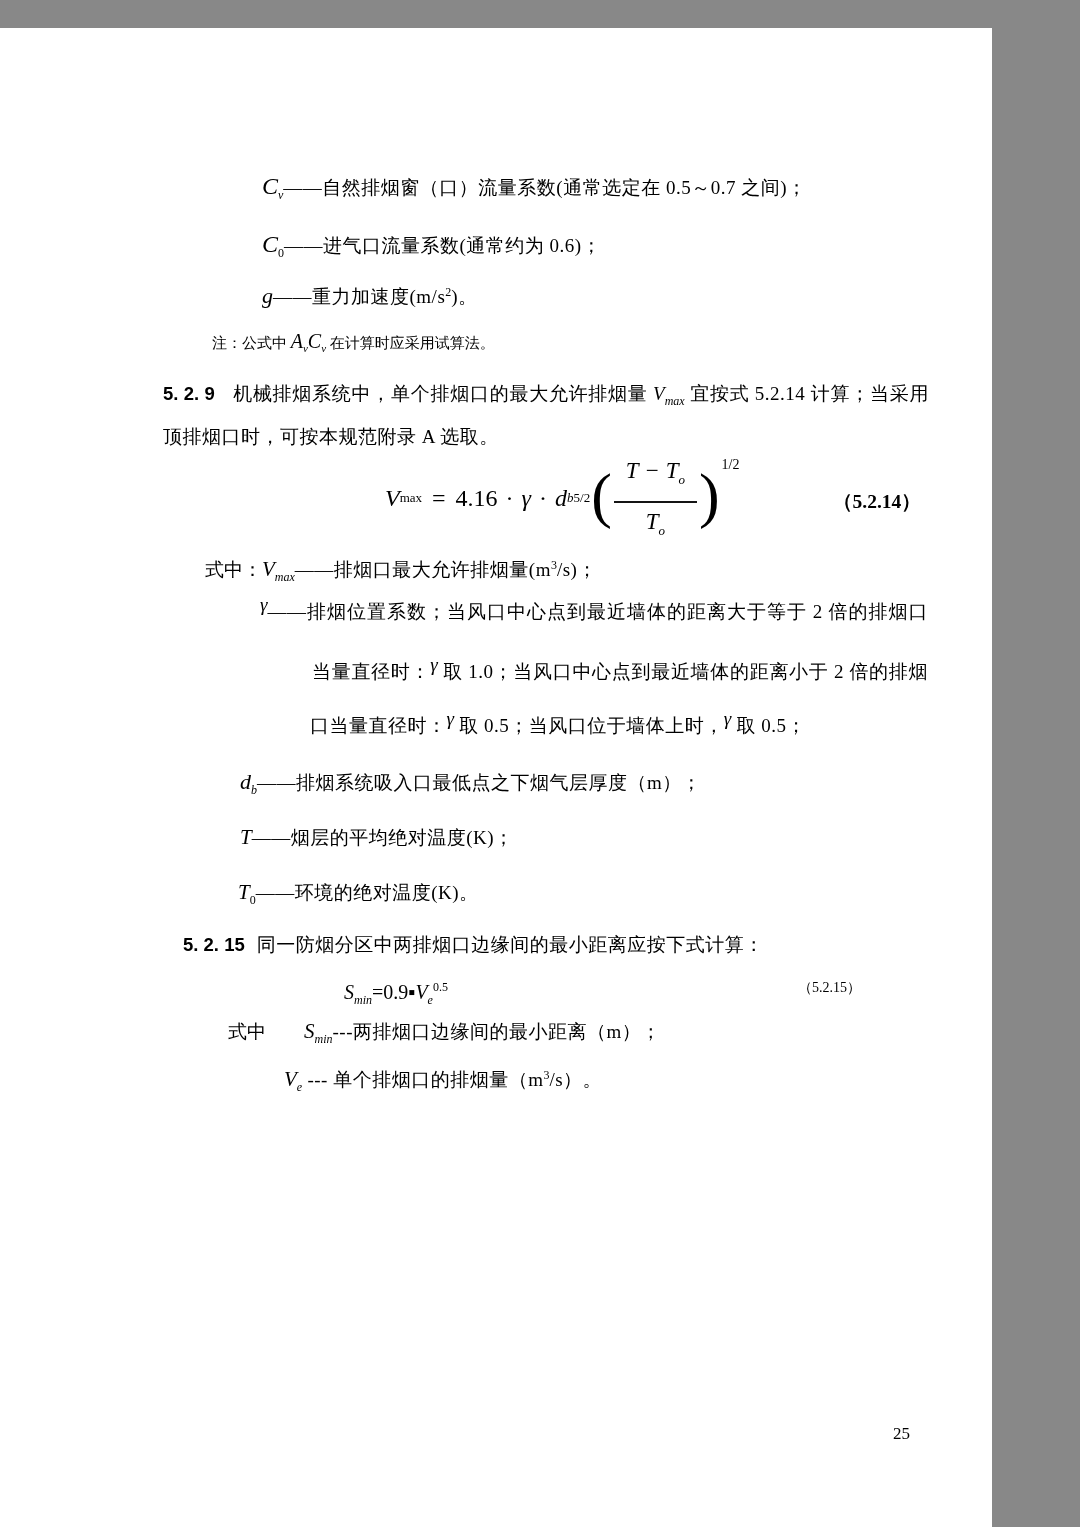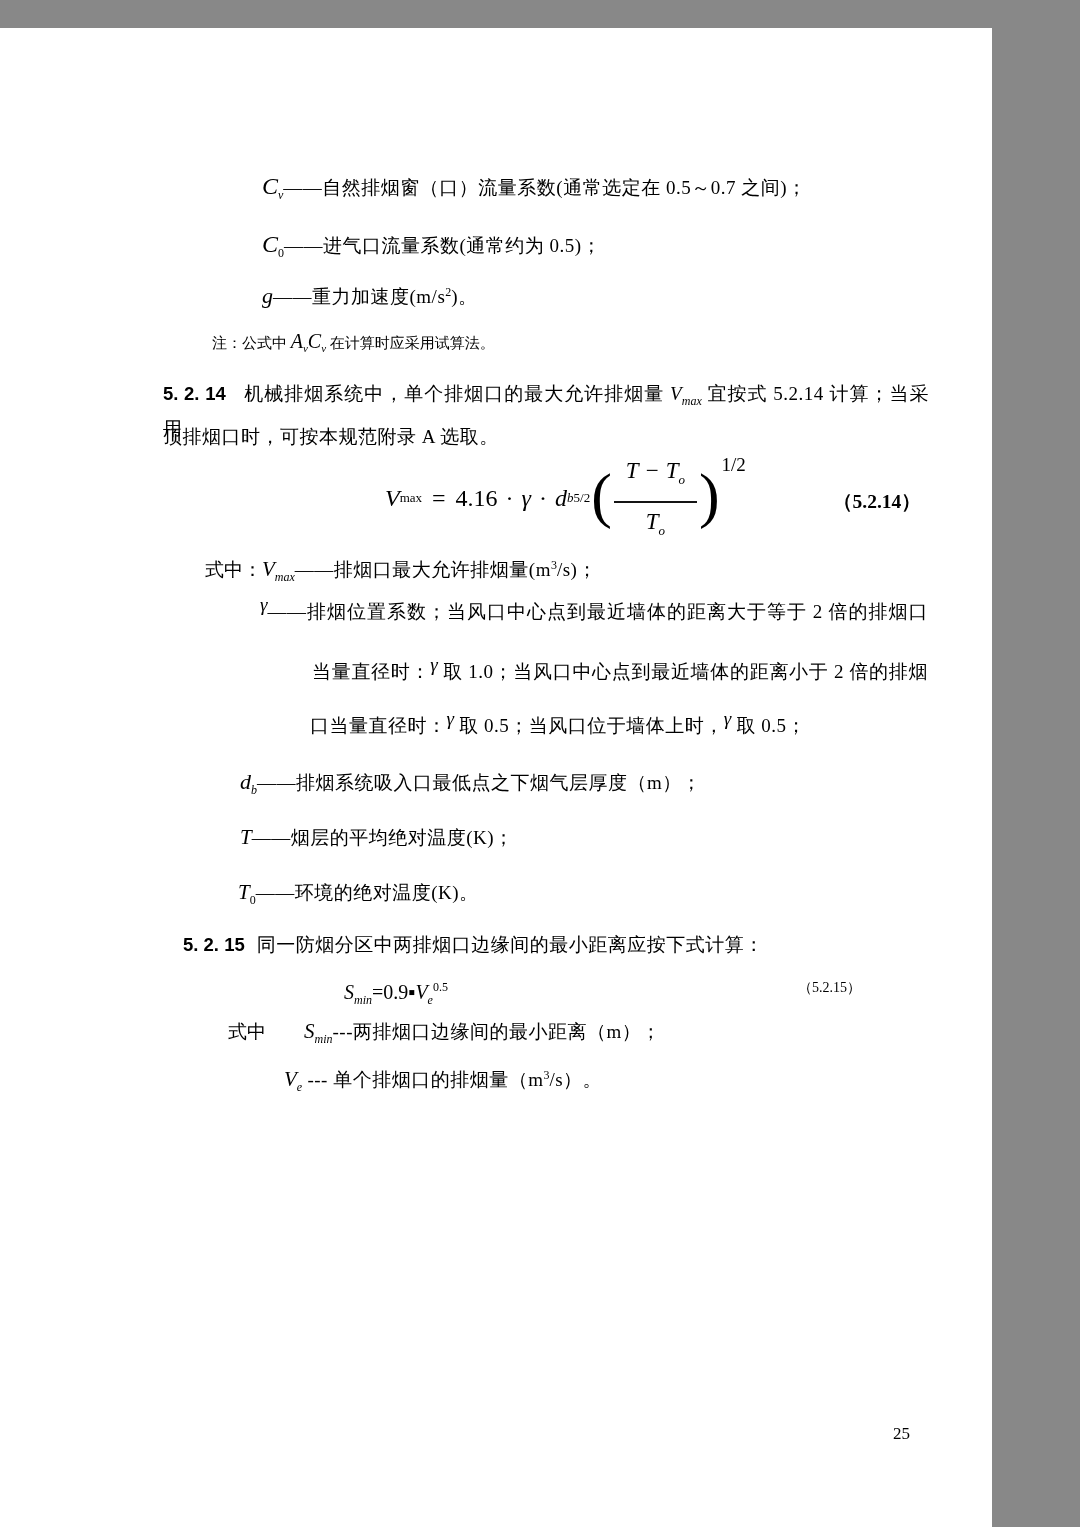--- a/index.html
+++ b/index.html
@@ -53,52 +53,52 @@
   }
   .fmain .fsub{font-size:13px;}
   .fmain .fsup{font-size:13px;}
   .fop{margin:0 10px;}
   .fdot{margin:0 8px;}
   .bigp{font-size:62px;font-weight:300;line-height:0.85;margin:0 1px;transform:translateY(-3px);}
   .frac{display:inline-flex;flex-direction:column;align-items:center;font-size:23px;margin:0 1px;}
   .fnum{padding:0 12px 13px;border-bottom:2px solid #141414;}
   .fden{padding:6px 12px 0;}
   .fminus{margin:0 7px;}
-  .osup{font-size:19px;position:relative;top:-33px;margin-left:1px;font-family:Liberation Serif, serif;}
+  .osup{font-size:14px;position:relative;top:-33px;margin-left:1px;font-family:Liberation Serif, serif;}
   .eqnum{position:absolute;top:40px;font-size:19.5px;font-weight:bold;}
   
   .eq2{font-size:20px;}
   .eq2 sub{font-size:12px;font-style:italic;}
   .eq2 sup{font-size:12px;}
   .gap1{margin-left:38px;}
   .pagenum{position:absolute;font-size:17px;}
 </style>
 </head>
 <body>
 
 <div class="page">
 
   <div class="ln" style="top:145px;left:262px">
     <span class="vr">C</span><sub class="it">v</sub><span class="tx">——自然排烟窗（口）流量系数(通常选定在 0.5～0.7 之间)；</span>
   </div>
 
   <div class="ln" style="top:203px;left:262px">
-    <span class="vr">C</span><sub class="rm">0</sub><span class="tx">——进气口流量系数(通常约为 0.5)；</span>
+    <span class="vr">C</span><sub class="rm">0</sub><span class="tx">——进气口流量系数(通常约为 0.6)；</span>
   </div>
 
   <div class="ln" style="top:251px;left:262px">
     <span class="vr" style="font-size:22px">g</span><span class="tx">——重力加速度(m/s</span><sup>2</sup><span class="tx">)。</span>
   </div>
 
   <div class="ln note" style="top:300px;left:212px">
     <span>注：</span><span>公式中 </span><span class="nvar">A</span><sub class="nsub">v</sub><span class="nvar">C</span><sub class="nsub">v</sub><span> 在计算时应采用试算法。</span>
   </div>
 
   <div class="ln just" style="top:352px;left:163px;width:766px">
-    <span class="cnum">5. 2. 14</span><span class="tx">机械排烟系统中，单个排烟口的最大允许排烟量 </span><span class="it">V</span><sub class="it">max</sub><span class="tx"> 宜按式 5.2.14 计算；当采用</span>
+    <span class="cnum">5. 2. 9</span><span class="tx">机械排烟系统中，单个排烟口的最大允许排烟量 </span><span class="it">V</span><sub class="it">max</sub><span class="tx"> 宜按式 5.2.14 计算；当采用</span>
   </div>
   <div class="ln" style="top:395px;left:163px">
     <span class="tx">顶排烟口时，可按本规范附录 A 选取。</span>
   </div>
 
   <div class="frow" style="top:420px">
     <div class="fmain" style="left:385px">
       <span class="it">V</span>
         <sub class="fsub rm">max</sub>
       <span class="fop">=</span>

